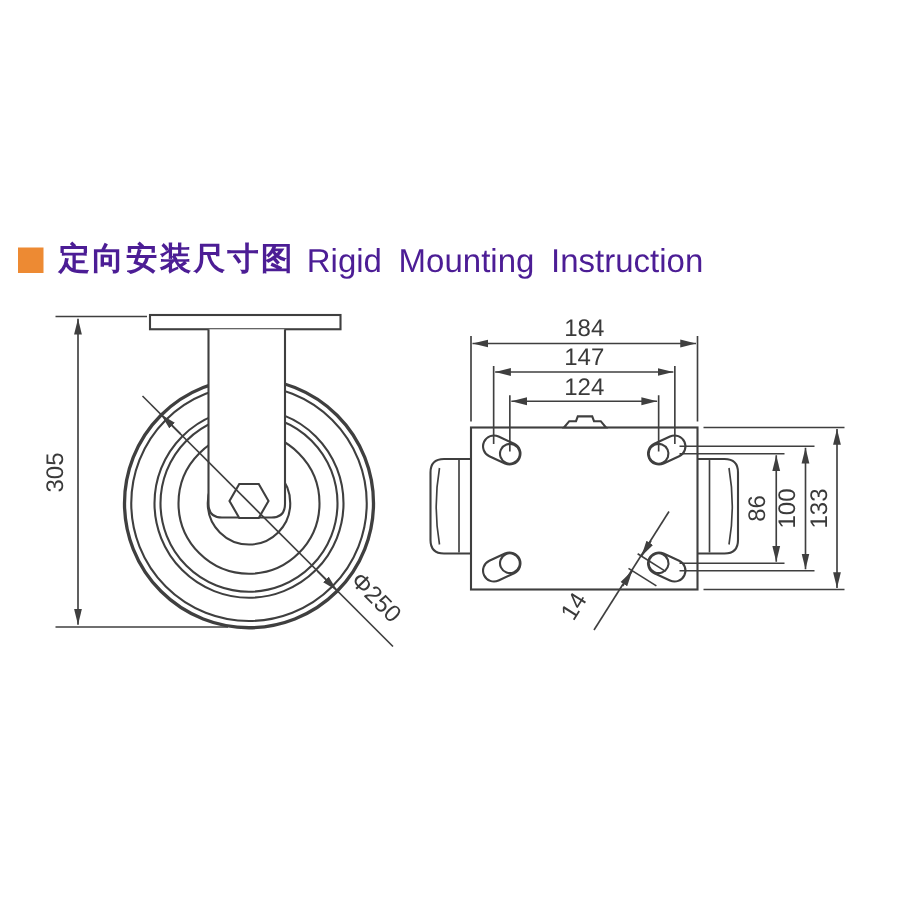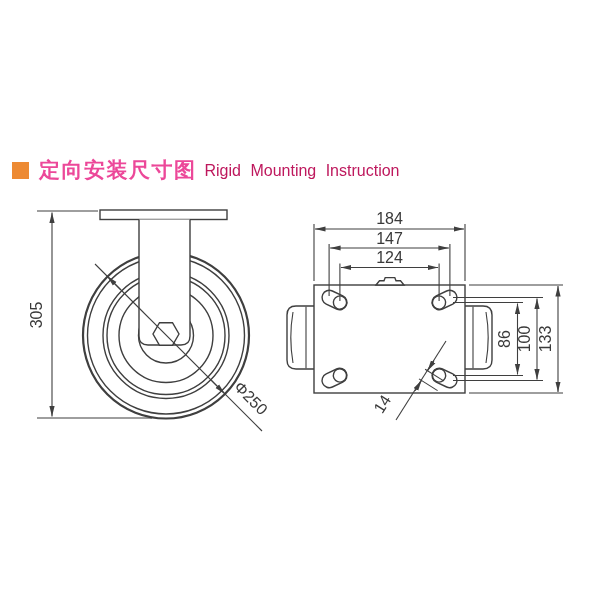--- a/index.html
+++ b/index.html
@@ -1,21 +1,21 @@
 <!DOCTYPE html>
 <html><head>
 <meta charset="utf-8">
 <style>
   html,body{margin:0;padding:0;background:#fff;}
   .stage{position:relative;width:600px;height:600px;background:#FFFFFF;overflow:hidden;
          font-family:"Liberation Sans",sans-serif;}
   .title-row{position:absolute;left:12px;top:159px;display:flex;align-items:center;}
   .bullet{width:17px;height:17px;background:#ED8A33;flex:0 0 auto;}
-  .t-zh{font-size:21px;line-height:22px;color:#ec4899;font-weight:700;letter-spacing:1.5px;margin-left:10px;}
-  .t-en{font-size:16px;color:#be185d;word-spacing:5px;margin-left:8px;padding-top:2px;text-align:right;}
+  .t-zh{font-size:21px;line-height:22px;color:#4c1d95;font-weight:700;letter-spacing:1.5px;margin-left:10px;}
+  .t-en{font-size:22px;color:#4c1d95;word-spacing:5px;margin-left:8px;padding-top:2px;text-align:right;}
   svg{position:absolute;left:0;top:0;}
   .shape{fill:none;stroke:#3F3F3F;stroke-width:1.4;}
   .shapeW{fill:#FFFFFF;stroke:#3F3F3F;stroke-width:1.4;}
   .thick{fill:none;stroke:#3F3F3F;stroke-width:2.2;}
   .thin{fill:none;stroke:#3F3F3F;stroke-width:1.1;}
   .dimline{fill:none;stroke:#3F3F3F;stroke-width:1.1;}
   text.dim{font-size:16px;fill:#3A3A3A;font-family:"Liberation Sans",sans-serif;}
 </style>
 </head>
 <body>

